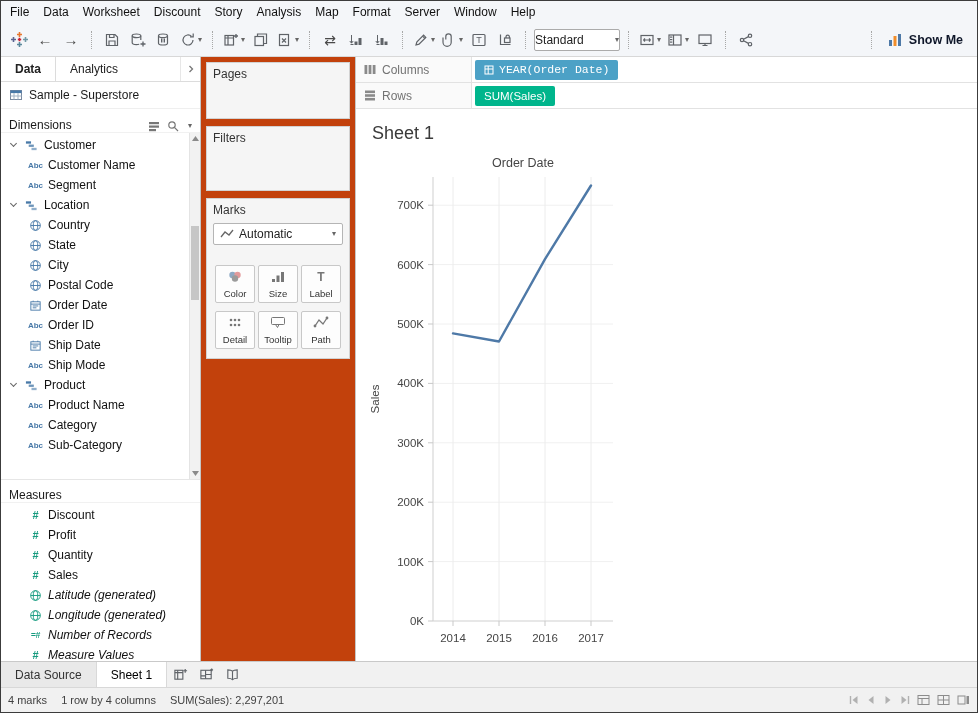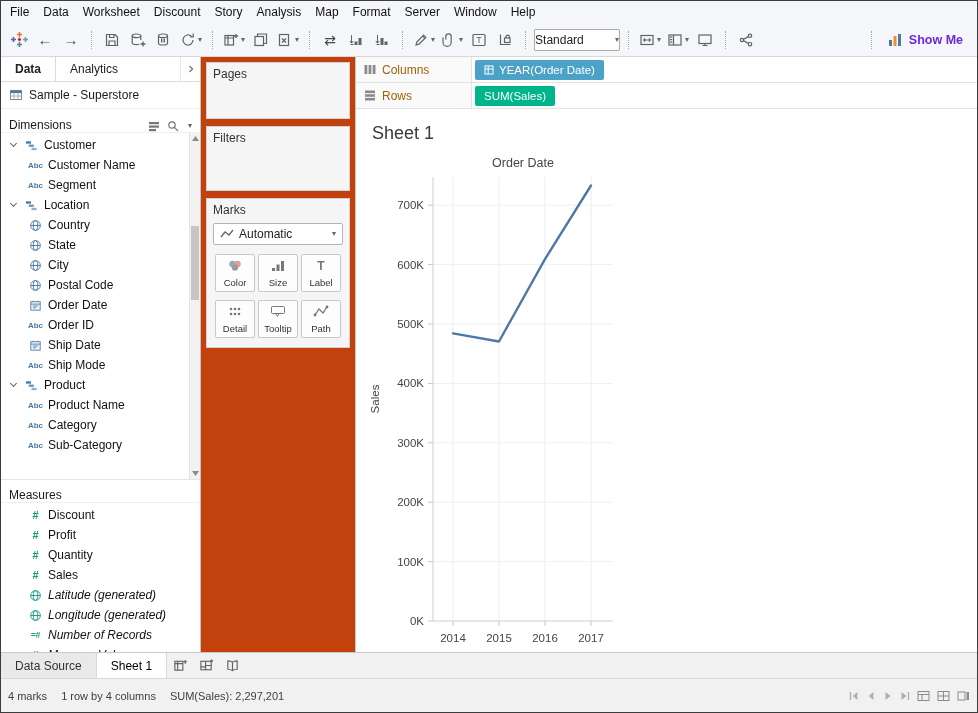--- a/index.html
+++ b/index.html
@@ -13,21 +13,21 @@
 .toolbar{height:34px;flex:none;background:#f4f6f9;border-bottom:1px solid #d8d8d8;display:flex;align-items:center;padding:0 6px;gap:2px}
 .tbtn{height:26px;min-width:24px;display:flex;align-items:center;justify-content:center;border-radius:2px;padding:0 2px;color:#4f4f4f}
 .tbtn svg{display:block}
 .ti{stroke:#5f6368;fill:none;stroke-width:1.2}
 .tb-sep{width:1px;height:18px;border-left:1px dotted #a8a8a8;margin:0 6px}
 .tb-caret{font-size:8px;color:#666;margin-left:2px;line-height:1}
 .tb-arrow{font-size:15px;color:#4a4a4a;line-height:1}
 .tb-select{height:22px;min-width:86px;background:#fff;border:1px solid #ababab;border-radius:2px;display:flex;align-items:center;padding:0 0;gap:6px;font-size:12px;color:#222}
 .tb-select .tb-caret{margin-left:auto}
 .tb-spacer{flex:1}
-.showme{display:flex;align-items:center;gap:6px;font-size:12.5px;font-weight:bold;color:#6d28d9;padding:0 8px;height:26px}
+.showme{display:flex;align-items:center;gap:6px;font-size:12.5px;font-weight:bold;color:#0f172a;padding:0 8px;height:26px}
 
 .content{flex:1;display:flex;min-height:0}
 .left-pane{width:200px;flex:none;background:#fff;border-right:1px solid #c6c6c6;display:flex;flex-direction:column}
 .pane-tabs{height:25px;flex:none;display:flex;border-bottom:1px solid #dcdcdc;align-items:stretch}
 .ptab{padding:0 14px;display:flex;align-items:center;font-size:12px;color:#222}
 .ptab.active{font-weight:bold;background:#fff;border-right:1px solid #dcdcdc}
 .ptab:not(.active){flex:1}
 .ptab-more{width:20px;display:flex;align-items:center;justify-content:center;color:#777;border-left:1px solid #e7e7e7}
 .ds-row{height:27px;flex:none;display:flex;align-items:center;gap:6px;padding:0 8px;font-size:12px;color:#1a1a1a;border-bottom:1px solid #efefef}
 .list-header{height:24px;flex:none;display:flex;align-items:flex-end;padding:0 8px;font-size:12px;font-weight:normal;color:#1a1a1a;border-bottom:1px solid #f1f1f1}
@@ -47,41 +47,41 @@
 .sb-btn{height:11px;flex:none;display:flex;align-items:center;justify-content:center}
 .sb-track{flex:1;position:relative}
 .sb-thumb{position:absolute;left:1px;right:1px;top:82px;height:74px;background:#c6c6c6}
 
 .mid-pane{width:155px;flex:none;background:#c2410c;border-right:1px solid #c6c6c6;padding:5px}
 .card{background:#f5f5f5;border:1px solid #d2d2d2;margin-bottom:7px}
 .card-label{font-size:12px;color:#333;padding:4px 6px}
 .card.pages{height:57px}
 .card.filters{height:65px}
 .card.marks{padding-bottom:9px}
-.mark-select{height:22px;background:#fff;border:1px solid #b5b5b5;border-radius:2px;margin:2px 6px 9px;display:flex;align-items:center;gap:5px;padding:0 6px;font-size:12px;color:#222}
+.mark-select{height:22px;background:#fff;border:1px solid #b5b5b5;border-radius:2px;margin:2px 6px 20px;display:flex;align-items:center;gap:5px;padding:0 6px;font-size:12px;color:#222}
 .mark-select .tb-caret{margin-left:auto}
 .marks-btns{display:flex;flex-wrap:wrap;justify-content:space-between;padding:0 8px;row-gap:8px}
 .mbtn{width:40px;height:38px;background:#fdfdfd;border:1px solid #c8c8c8;border-radius:2px;display:flex;flex-direction:column;align-items:center;justify-content:center;gap:2px}
 .mbtn .mlabel{font-size:9.5px;color:#333}
 
 .main-pane{flex:1;display:flex;flex-direction:column;background:#fff;min-width:0}
 .shelf{height:26px;flex:none;display:flex;border-bottom:1px solid #e2e2e2}
-.shelf-label{width:116px;flex:none;display:flex;align-items:center;gap:6px;padding:0 8px;background:#fafafa;border-right:1px solid #e2e2e2;color:#a16207;font-size:12px}
+.shelf-label{width:116px;flex:none;display:flex;align-items:center;gap:6px;padding:0 8px;background:#fafafa;border-right:1px solid #e2e2e2;color:#737373;font-size:12px}
 .shelf-area{flex:1;display:flex;align-items:center;padding:0 3px;gap:3px}
 .pill{height:20px;border-radius:2px;color:#fff;font-size:11.5px;display:inline-flex;align-items:center;gap:5px;padding:0 9px;white-space:nowrap}
 .sheet-area{flex:1;position:relative;background:#fff;overflow:hidden}
 .sheet-title{position:absolute;left:16px;top:14px;font-size:18px;color:#3a3a3a}
 #chart-svg{position:absolute;left:0;top:0}
 #chart-svg text{font-family:"Liberation Sans","DejaVu Sans",sans-serif}
 
 .foot-tabs{height:26px;flex:none;background:#f1f1f1;border-top:1px solid #c9c9c9;display:flex;align-items:stretch}
 .ftab{padding:0 14px;display:flex;align-items:center;font-size:12px;color:#333;border-right:1px solid #d9d9d9;background:#e9e9e9}
 .ftab.active{background:#fff;color:#000}
 .fbtn{width:26px;display:flex;align-items:center;justify-content:center;color:#666}
-.status-bar{height:34px;flex:none;background:#f1f1f1;border-top:1px solid #d8d8d8;display:flex;align-items:center;font-size:11px;color:#3f3f3f;padding:0 7px;gap:14px}
+.status-bar{height:25px;flex:none;background:#f1f1f1;border-top:1px solid #d8d8d8;display:flex;align-items:center;font-size:11px;color:#3f3f3f;padding:0 7px;gap:14px}
 .sb-right{margin-left:auto;display:flex;align-items:center;gap:7px}
 </style>
 </head>
 <body>
 
 <div class="app">
 
   <div class="menubar" id="menubar">
       <div class="menu-item">File</div>
       <div class="menu-item">Data</div>
@@ -618,21 +618,21 @@
           <svg width="12" height="11" viewBox="0 0 12 11">
               <g fill="#8a8a8a">
                 <rect x="0.5" y="1" width="2.8" height="9"></rect>
                 <rect x="4.6" y="1" width="2.8" height="9"></rect>
                 <rect x="8.7" y="1" width="2.8" height="9"></rect>
               </g>
             </svg>
           <span>Columns</span>
         </div>
         <div class="shelf-area" id="columns-shelf">
-            <div class="pill" style="background: rgb(76, 161, 198);">
+            <div class="pill" style="background: rgb(76, 161, 198); font-family: Liberation Mono, monospace;">
               <span>
                 <svg width="10" height="10" viewBox="0 0 10 10" style="display:block">
                   <g stroke="#fff" fill="none">
                     <rect x="1" y="1" width="8" height="8"></rect>
                     <path d="M1 4h8M4.2 1v8"></path>
                   </g>
                 </svg>
               </span>
               <span>YEAR(Order Date)</span>
             </div>

